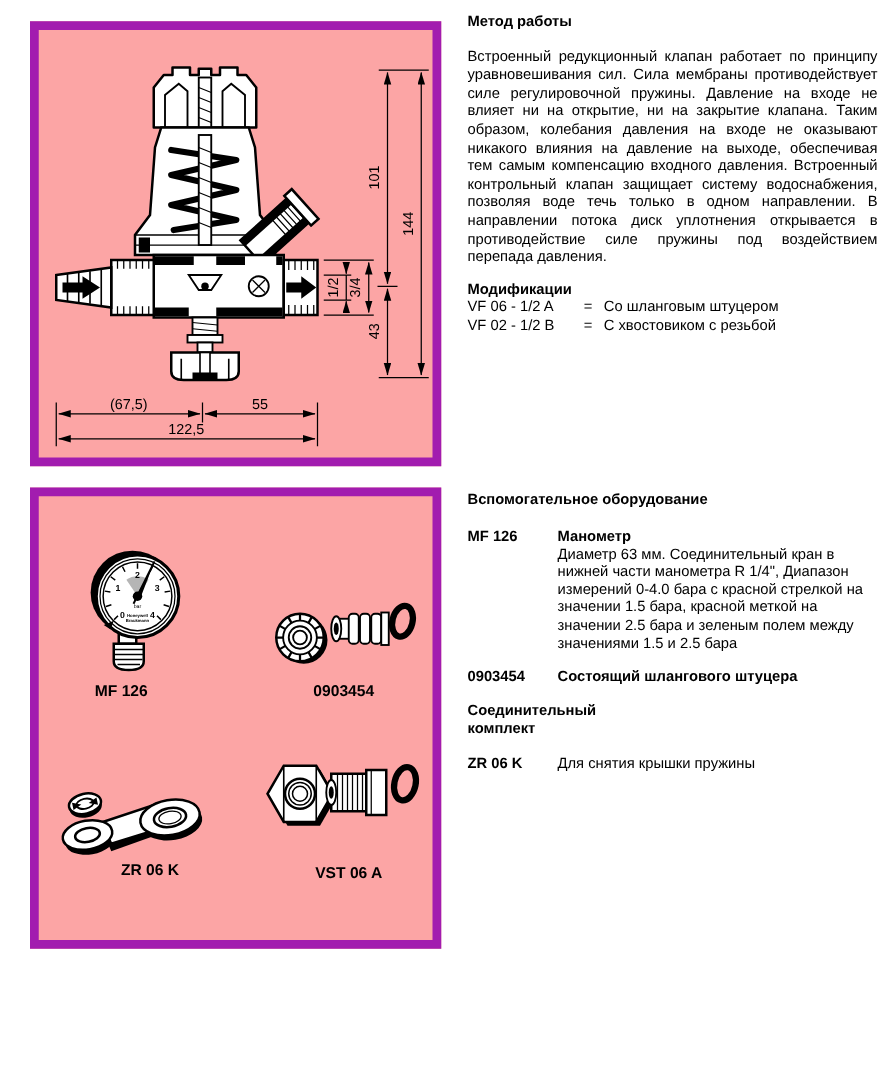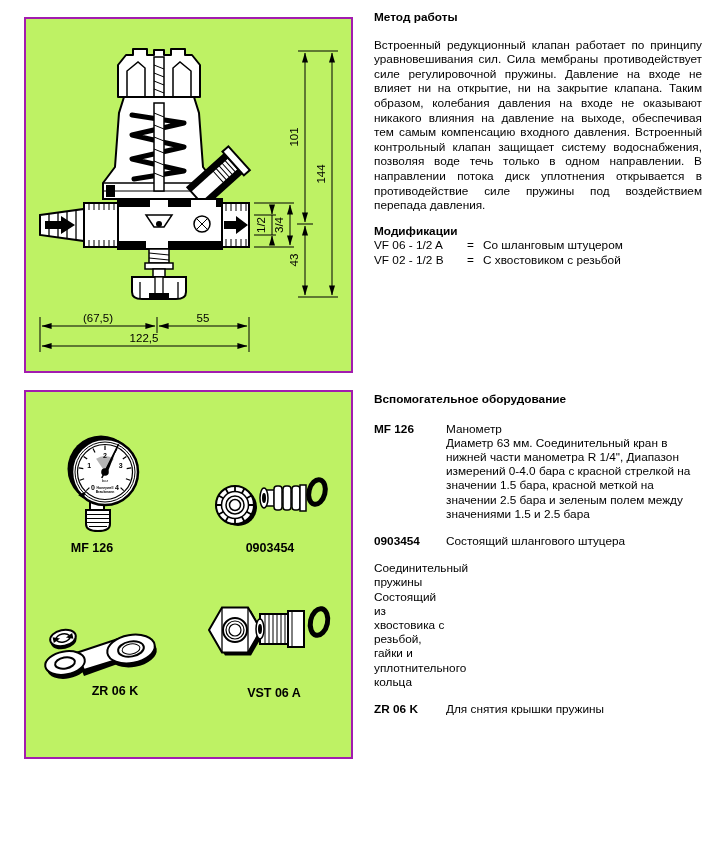--- a/index.html
+++ b/index.html
@@ -1,38 +1,38 @@
 <!DOCTYPE html>
 <html><head>
 <meta charset="utf-8">
 <style>
   html,body{margin:0;padding:0;}
   body{
     width:708px;height:864px;position:relative;background:#ffffff;
     font-family:"Liberation Sans",sans-serif;color:#000;
     -webkit-font-smoothing:antialiased;
   }
-  .fig{position:absolute;border:2px solid #a21caf;background:#bef264;box-sizing:border-box;}
+  .fig{position:absolute;border:7px solid #a21caf;background:#fca5a5;box-sizing:border-box;}
   #fig1{left:24px;top:17px;width:329px;height:356px;}
   #fig2{left:24px;top:390px;width:329px;height:369px;}
   svg{display:block;}
   svg text{font-family:"Liberation Sans",sans-serif;fill:#000;stroke:none;}
   .col{position:absolute;font-size:11.8px;line-height:14.6px;}
   #method-col{left:374px;top:10px;width:328px;}
   #equip-col{left:374px;top:392px;width:332px;}
   .h{font-weight:bold;font-size:11.8px;margin:0;}
   .para{margin:13px 0 0 0;text-align:justify;}
   .mods{margin-top:11px;}
   .mod-row{display:flex;align-items:center;}
   .mod-code{width:93px;flex:none;}
   .mod-eq{width:16px;flex:none;}
   .eq-items{margin-top:15px;}
   .eq-item{display:grid;grid-template-columns:72px 1fr;margin-bottom:13px;line-height:14.2px;}
   .eq-code{font-weight:bold;}
-  .eq-name{font-weight:normal;}
+  .eq-name{font-weight:bold;}
   .dimtxt{font-size:11.5px;}
   .parttxt{font-size:12.5px;font-weight:bold;}
 </style>
 </head>
 <body>
 
 <div class="fig" id="fig1">
 <svg width="325" height="352" viewBox="0 0 325 352">
   <defs>
     <marker id="arr" markerWidth="11" markerHeight="8" refX="9.6" refY="3" orient="auto-start-reverse">
@@ -270,22 +270,21 @@
       </div>
     </div>
     <div class="eq-item">
       <div class="eq-code">0903454</div>
       <div>
         <div class="eq-name">Состоящий шлангового штуцера</div>
       </div>
     </div>
     <div class="eq-item">
       <div>
-        <div class="eq-name">Соединительный пружины</div>
-        <div class="eq-desc">Состоящий из хвостовика с резьбой, гайки и уплотнительного кольца</div>
+        <div class="eq-name">Соединительный комплект</div>
       </div>
     </div>
     <div class="eq-item">
       <div class="eq-code">ZR 06 K</div>
       <div>
         <div class="eq-desc">Для снятия крышки пружины</div>
       </div>
     </div>
   </div>
 </div>

